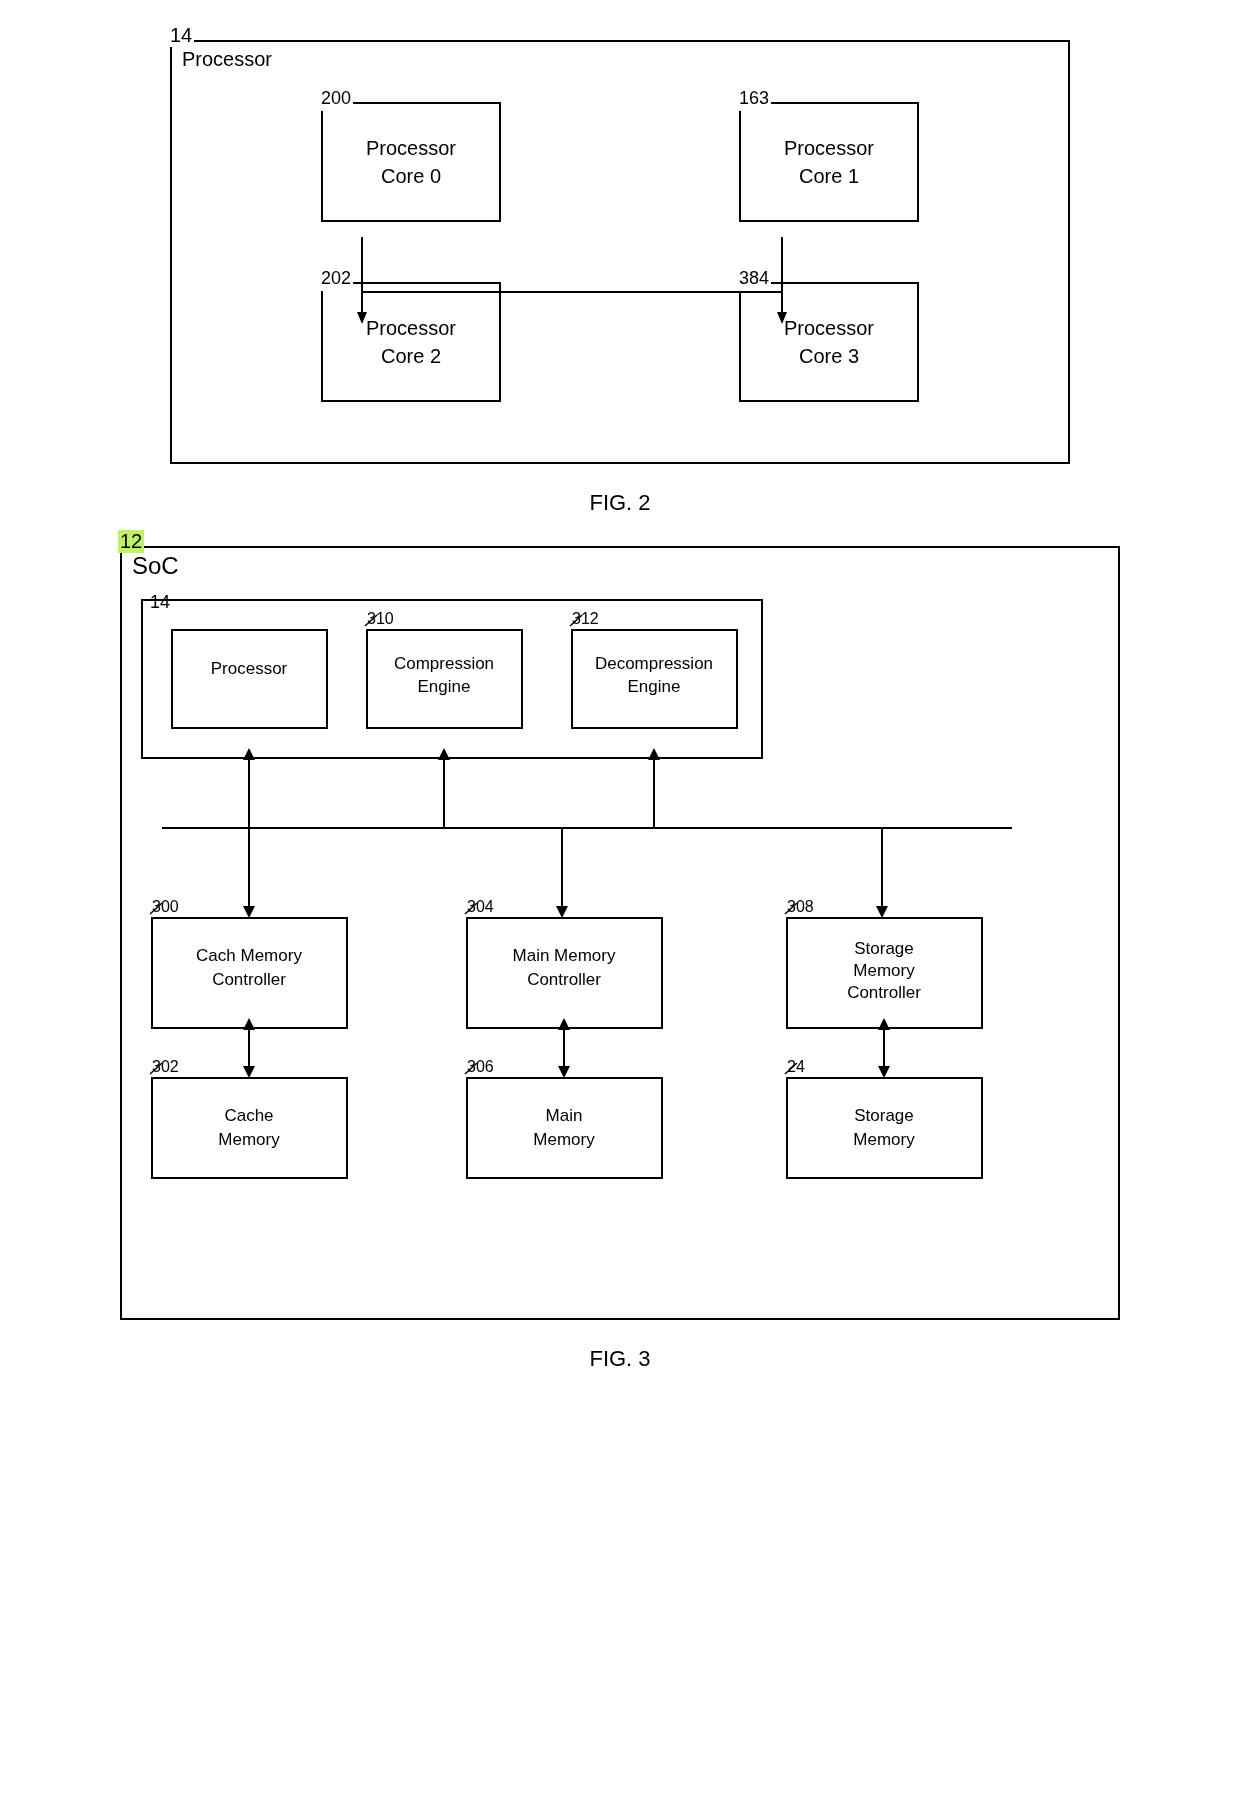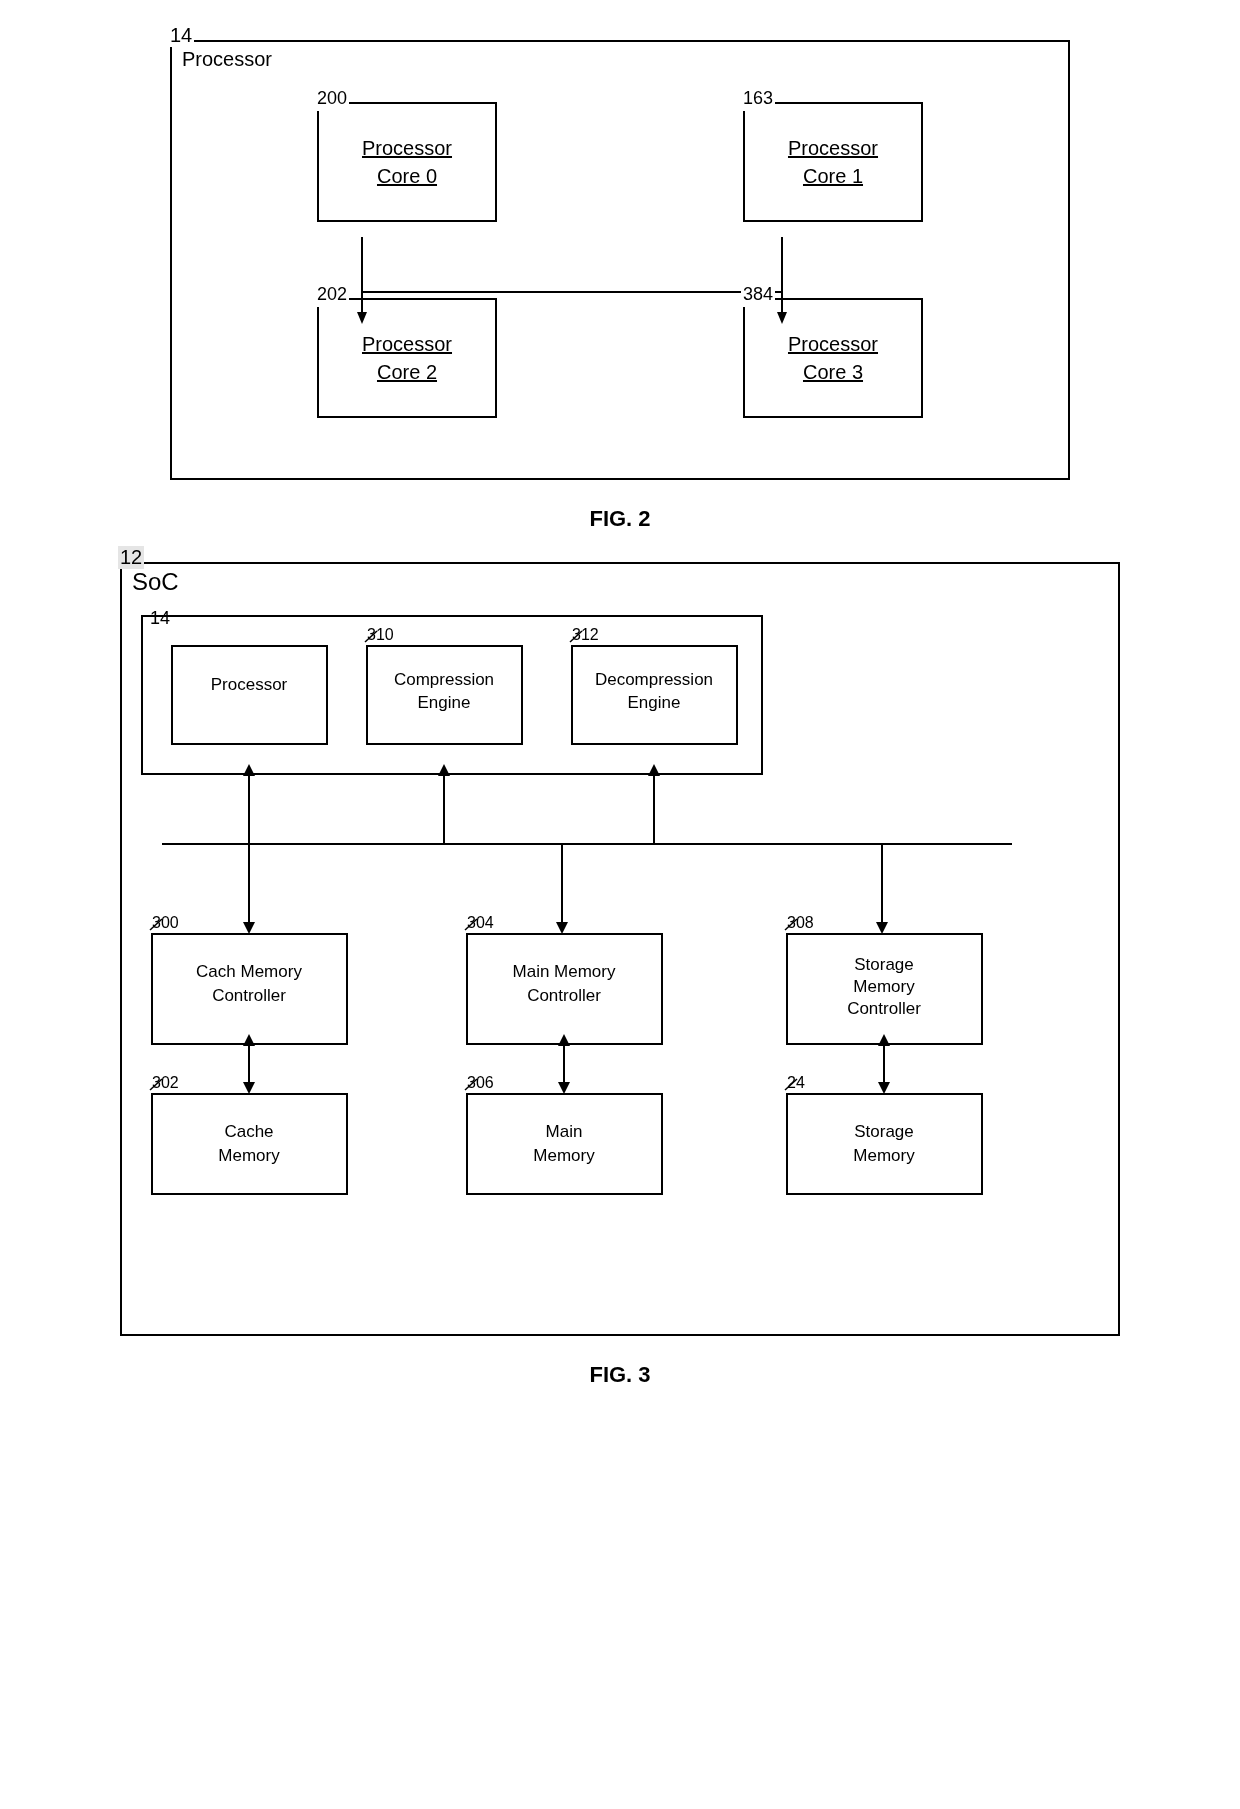--- a/index.html
+++ b/index.html
@@ -43,23 +43,22 @@
       top: 6px;
       left: 10px;
       font-size: 20px;
       font-weight: normal;
     }
 
     .fig2-cores-grid {
       display: grid;
       grid-template-columns: 1fr 1fr;
       grid-template-rows: auto auto;
-      gap: 16px;
-      position: relative;
-      text-decoration: underline;
+      gap: 0;
+      position: relative;
     }
 
     .fig2-core-cell {
       display: flex;
       flex-direction: column;
       align-items: center;
       padding: 20px;
       position: relative;
     }
 
@@ -82,21 +81,21 @@
       left: -4px;
       font-size: 18px;
       background: #fff;
       padding: 0 2px;
     }
 
     
     .fig-caption {
       text-align: right;
       font-size: 22px;
-      font-weight: bold;
+      font-weight: normal;
       margin: 16px 0 30px 0;
     }
 
     
     .fig3-container {
       width: 1000px;
       position: relative;
       margin-bottom: 10px;
     }
 
@@ -105,21 +104,21 @@
       position: relative;
       padding: 50px 30px 40px 30px;
       width: 100%;
     }
 
     .fig3-label-12 {
       position: absolute;
       top: -18px;
       left: -4px;
       font-size: 20px;
-      background: #e5e5e5;
+      background: #bef264;
       padding: 0 2px;
     }
     .fig3-label-soc {
       position: absolute;
       top: 4px;
       left: 10px;
       font-size: 24px;
     }
     .fig3-label-14 {
       position: absolute;

